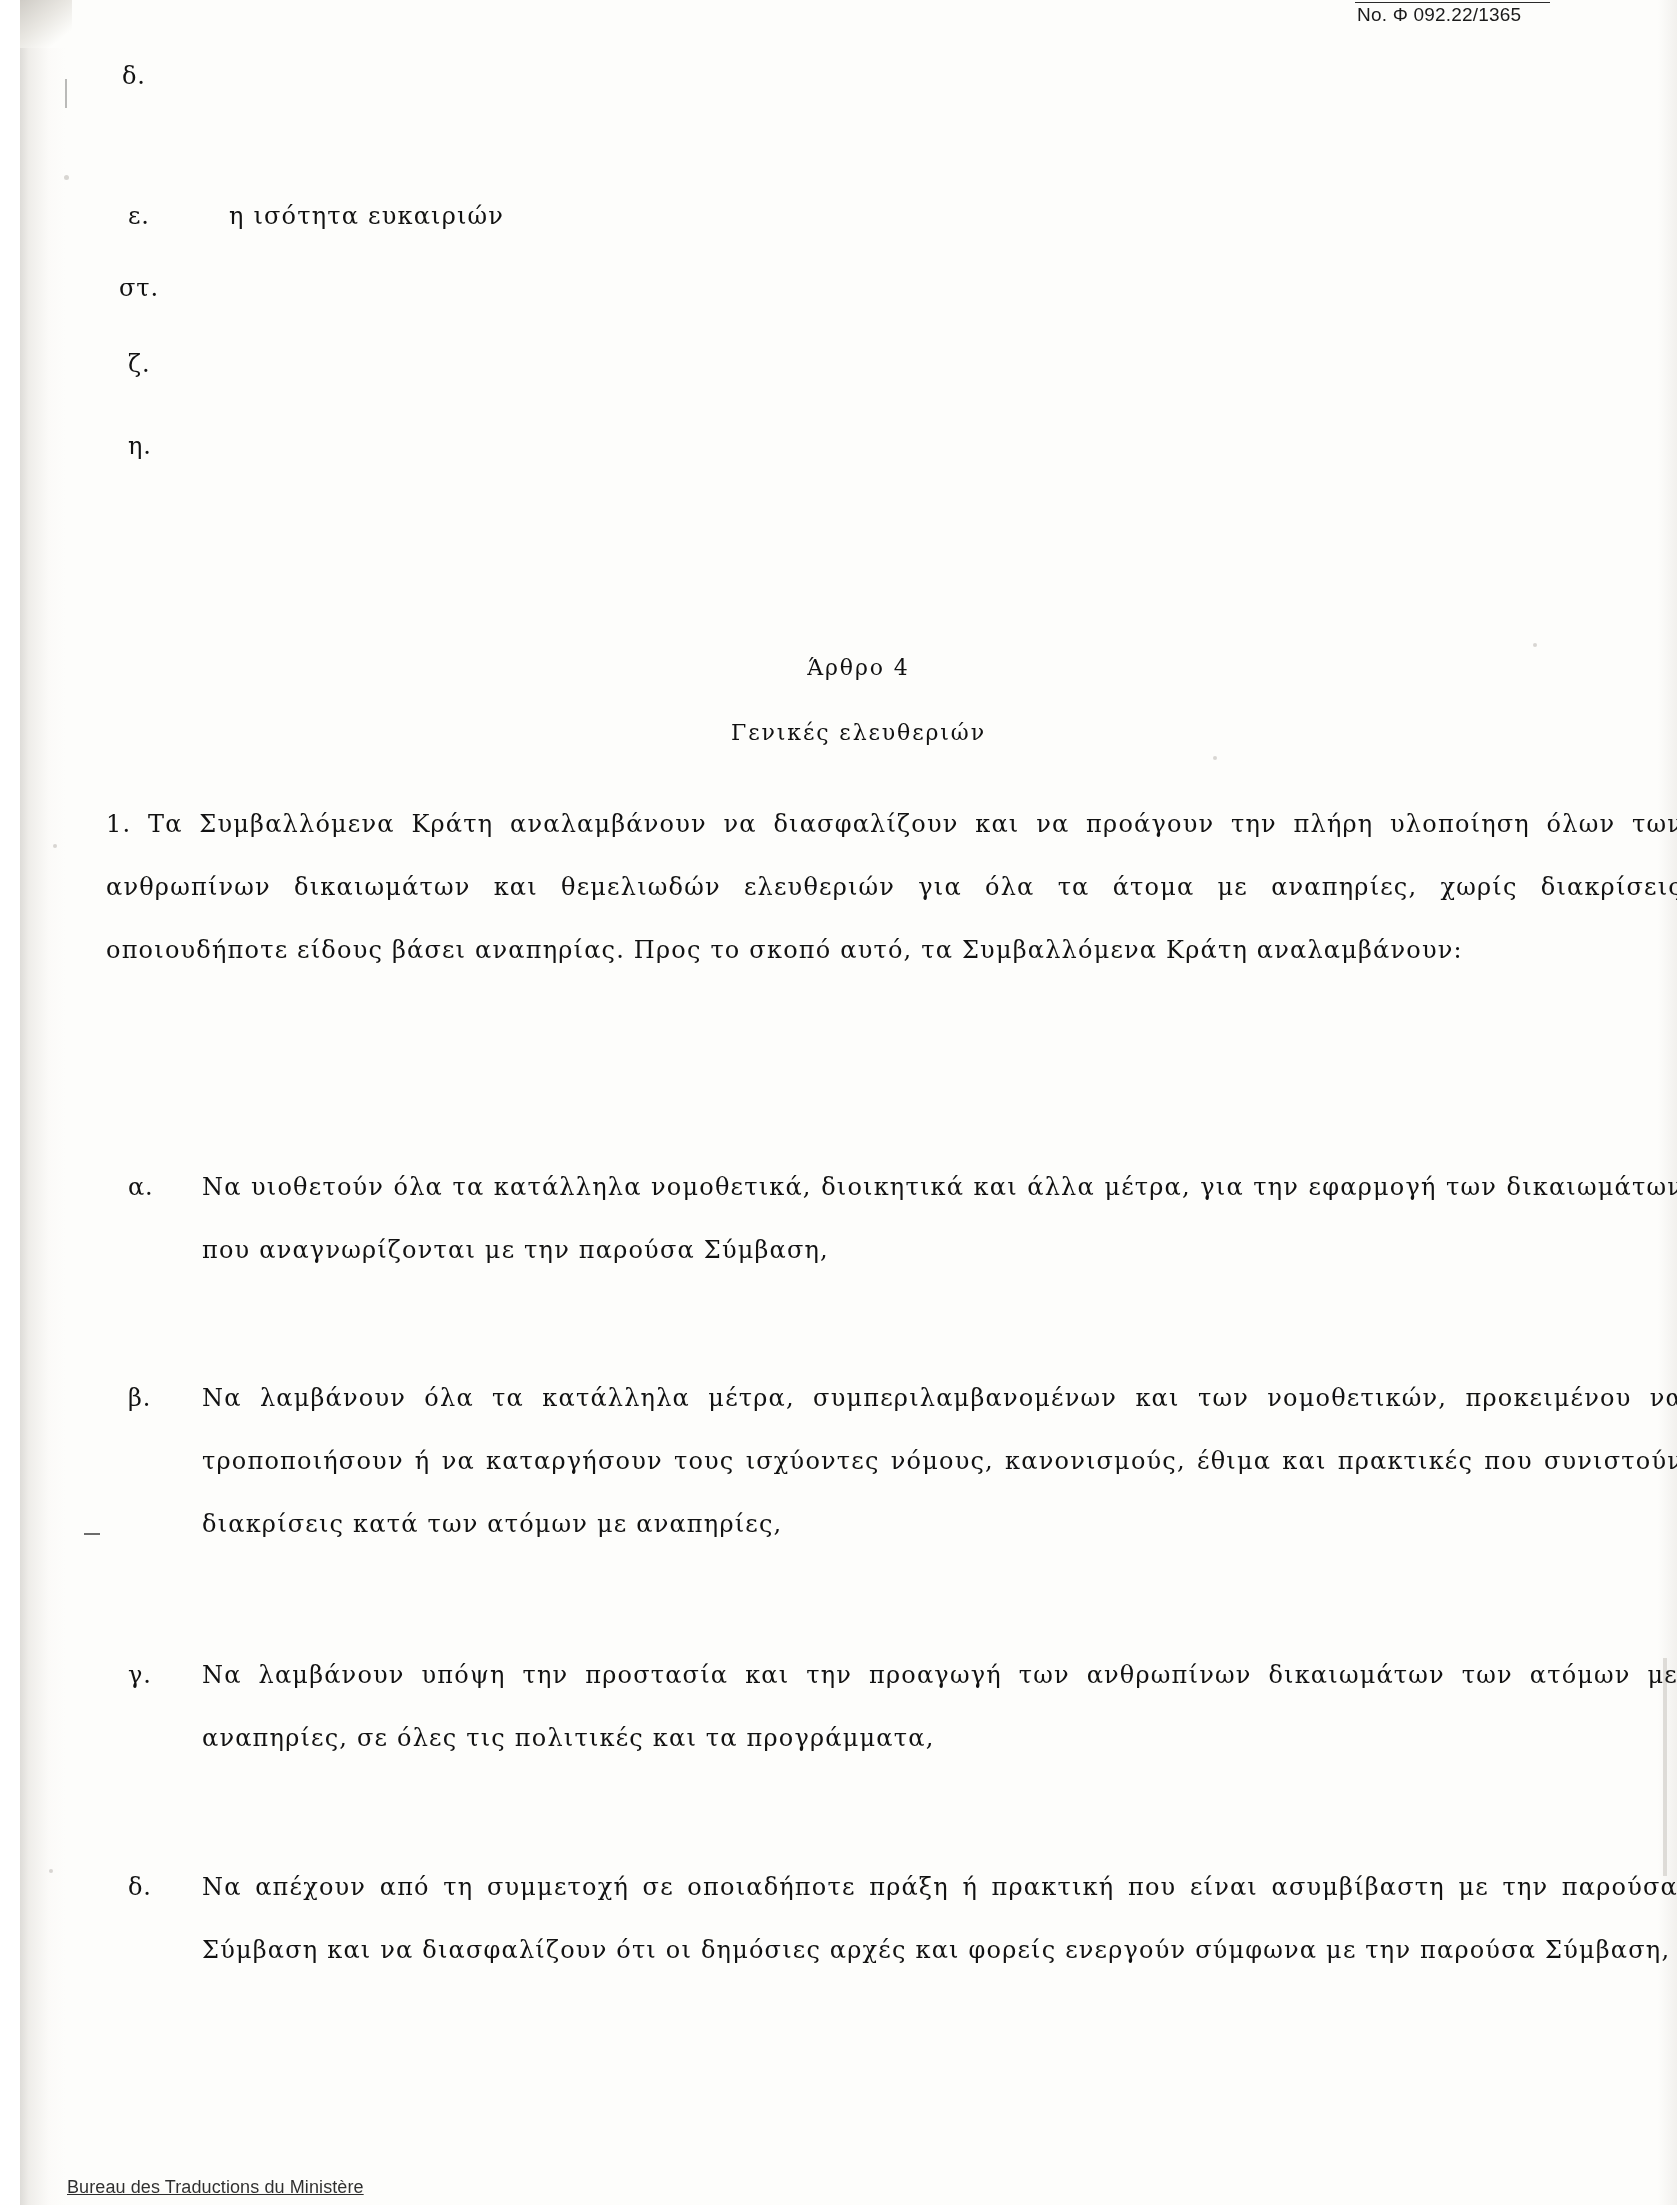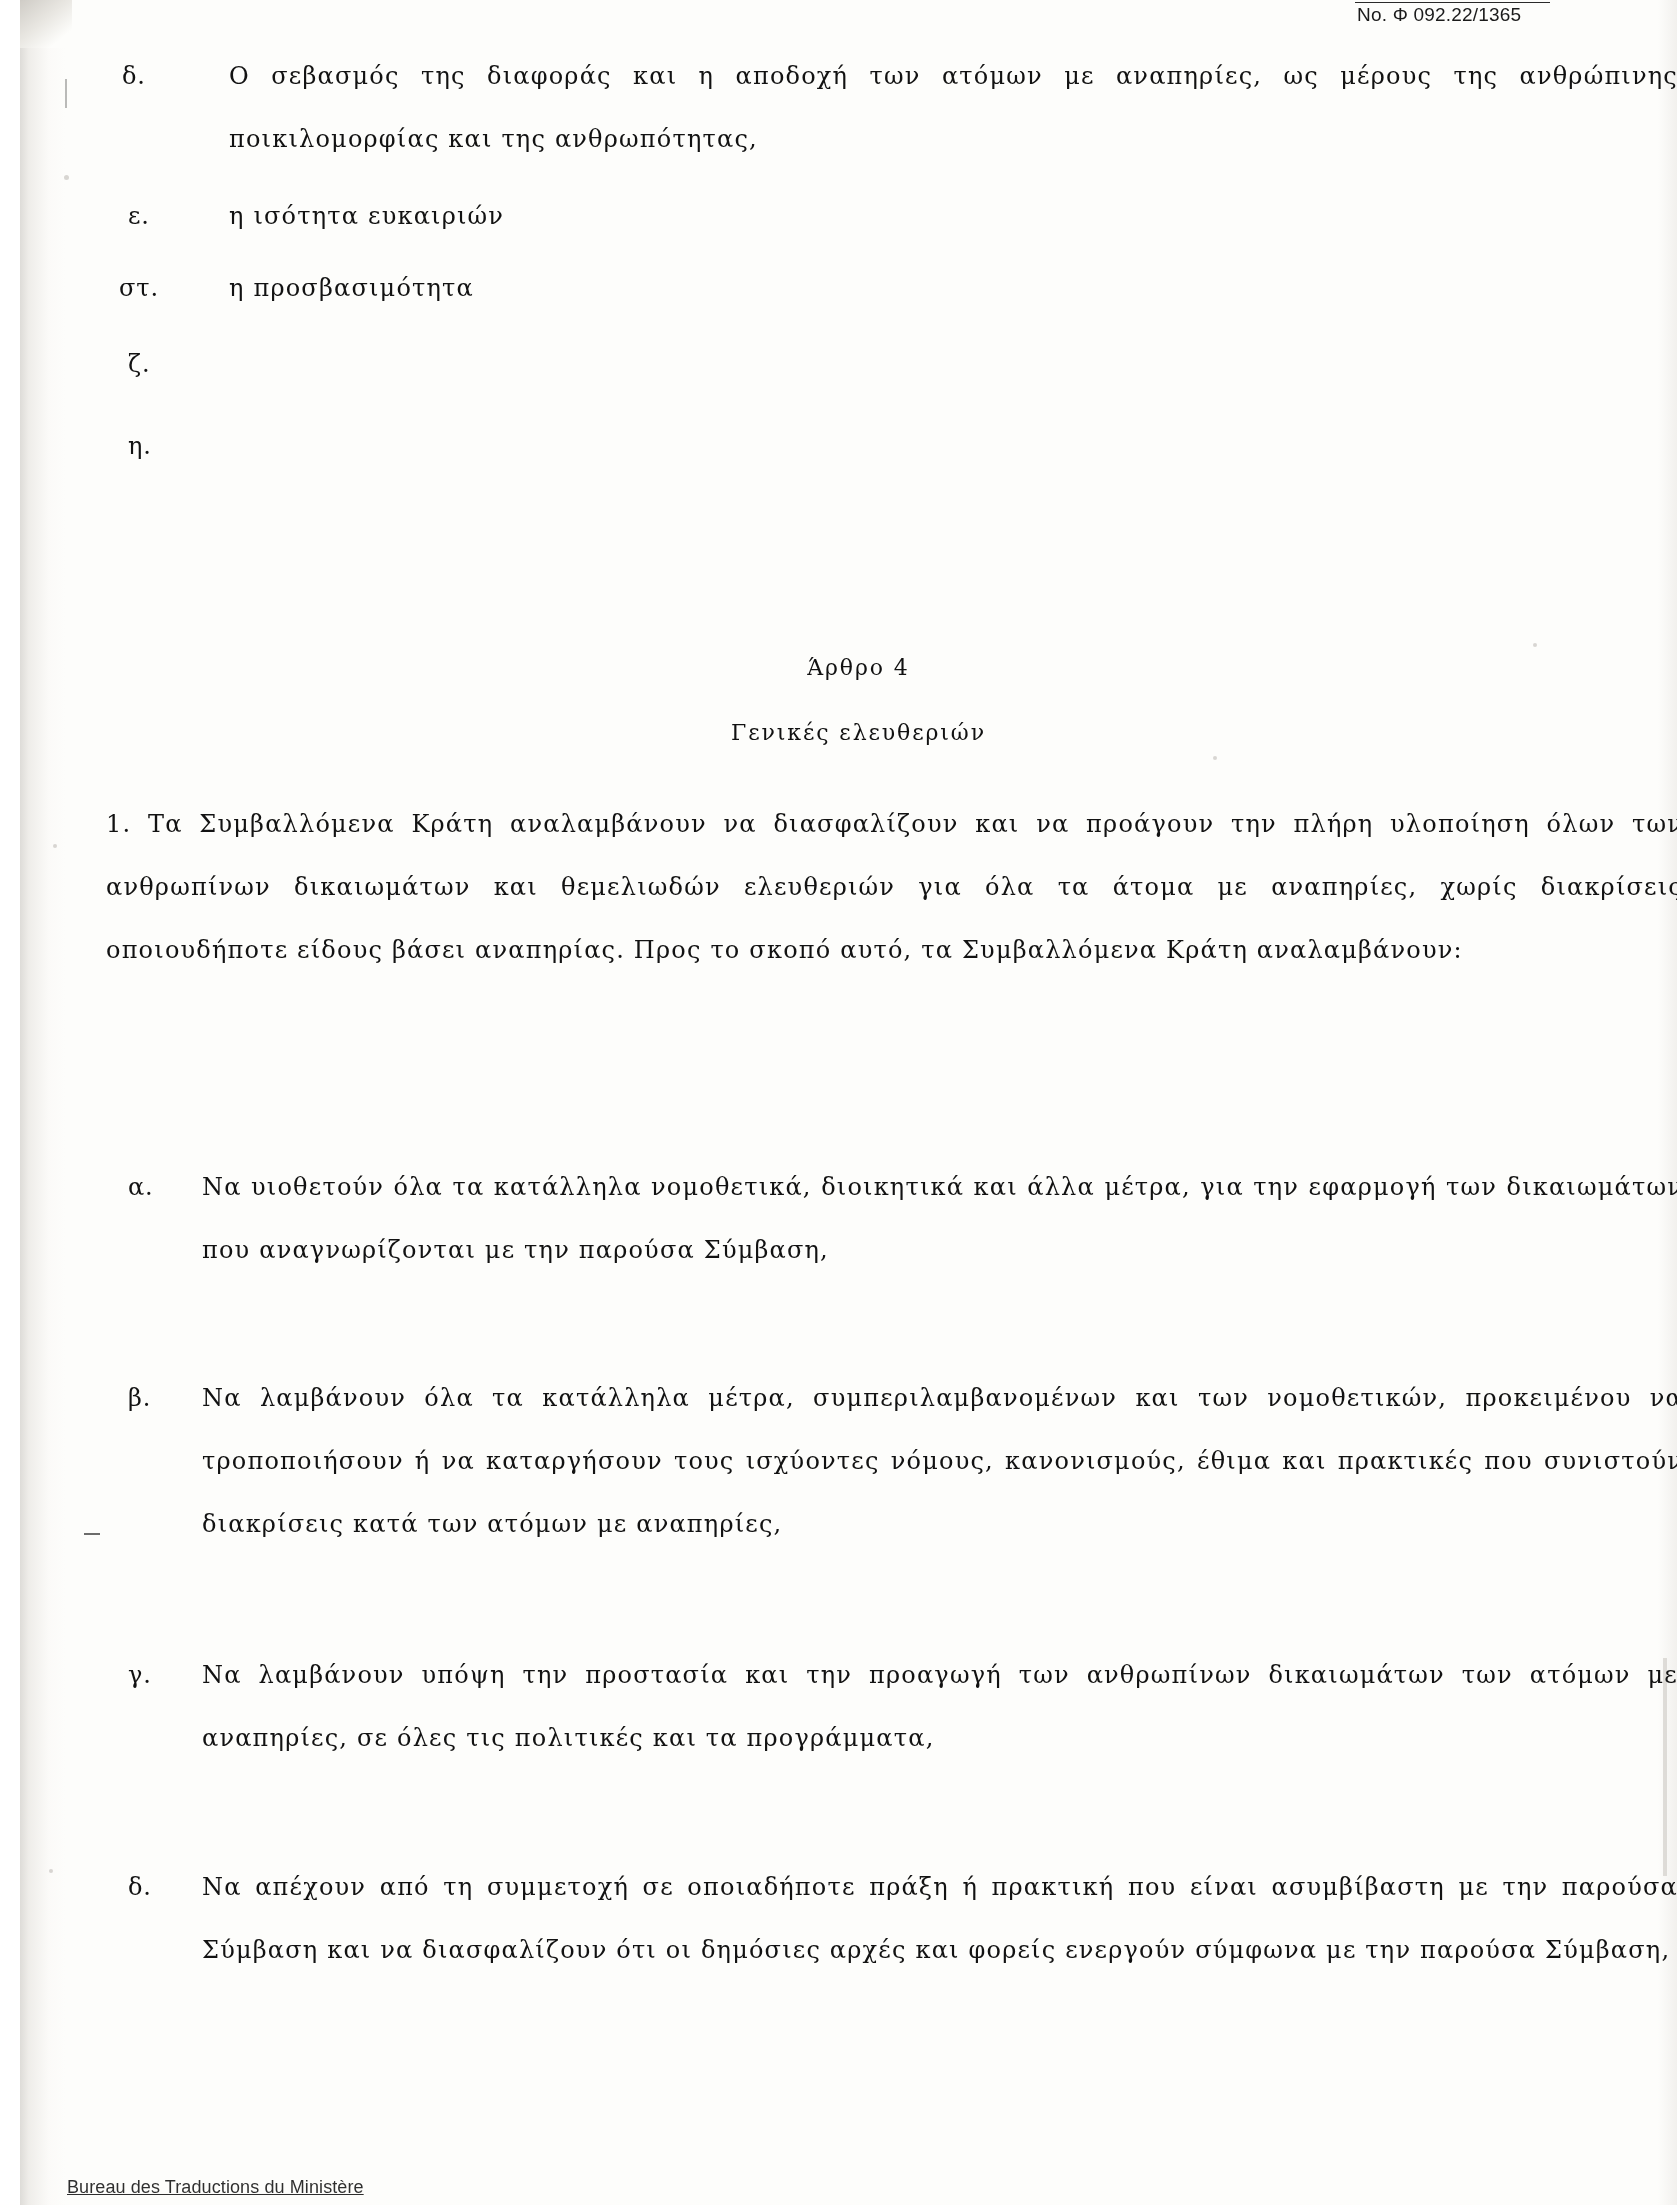--- a/index.html
+++ b/index.html
@@ -167,27 +167,25 @@
   <div class="scan-corner"></div>
   <div class="scan-edge-right"></div>
   <div class="scan-right-line"></div>
 
   <div class="content">
 
     <div class="doc-ref-underline"></div>
     <div class="doc-ref">Νο. Φ 092.22/1365</div>
 
     <div class="marker" style="left:102px; top:45px;">δ.</div>
-    <div class="blk just" style="left:209px; top:45px; width:1449px;">Ο σεβασμός της διαφοράς και η αποδοχή των ατόμων με αναπηρίες, ως μέρους της ανθρώπινης ποικιλομορφίας και της ανθρωπότητας,</div>
 
     <div class="marker" style="left:108px; top:185px;">ε.</div>
     <div class="blk" style="left:209px; top:185px; width:1449px;">η ισότητα ευκαιριών</div>
 
     <div class="marker" style="left:99px; top:257px;">στ.</div>
-    <div class="blk" style="left:209px; top:257px; width:1449px;">η προσβασιμότητα</div>
 
     <div class="marker" style="left:108px; top:333px;">ζ.</div>
 
     <div class="marker" style="left:108px; top:415px;">η.</div>
 
     <div class="heading" style="left:0px; top:655px; width:1677px;">Άρθρο 4</div>
     <div class="heading" style="left:0px; top:720px; width:1677px;">Γενικές ελευθεριών</div>
 
     <div class="blk just" style="left:86px; top:793px; width:1577px;">1. Τα Συμβαλλόμενα Κράτη αναλαμβάνουν να διασφαλίζουν και να προάγουν την πλήρη υλοποίηση όλων των ανθρωπίνων δικαιωμάτων και θεμελιωδών ελευθεριών για όλα τα άτομα με αναπηρίες, χωρίς διακρίσεις οποιουδήποτε είδους βάσει αναπηρίας. Προς το σκοπό αυτό, τα Συμβαλλόμενα Κράτη αναλαμβάνουν:</div>
 

